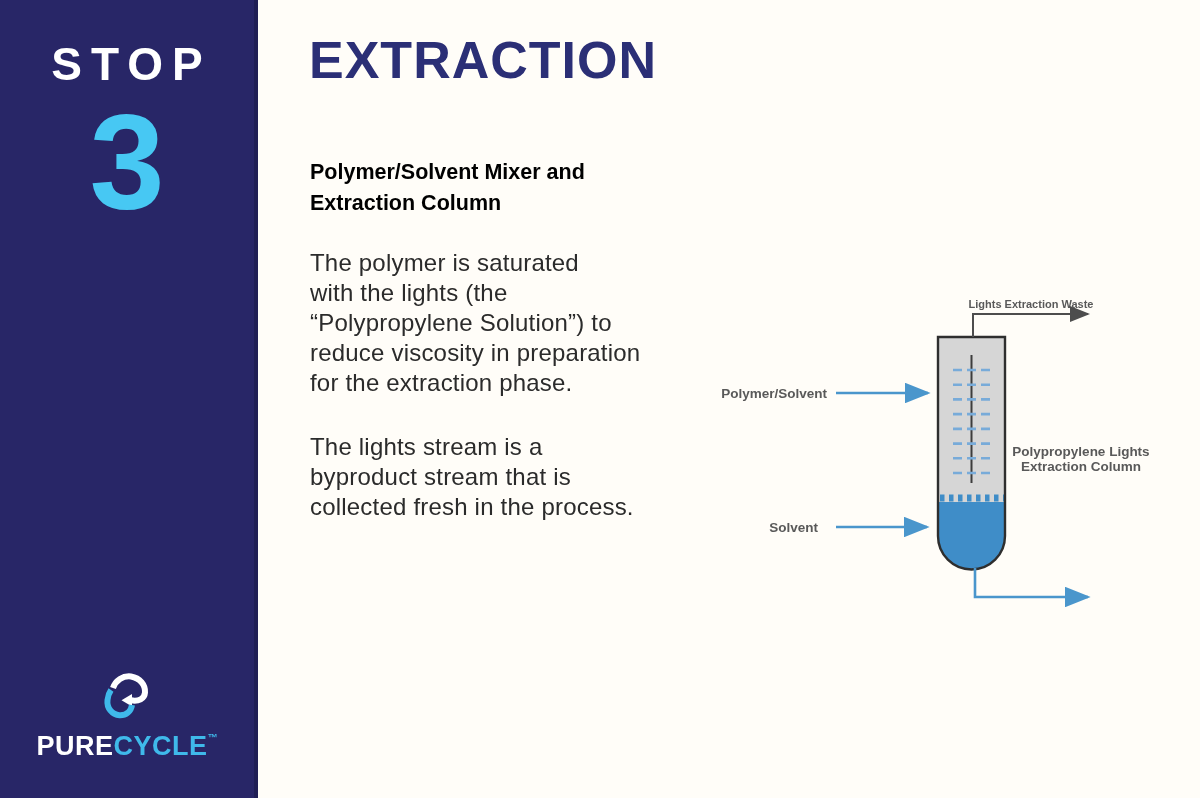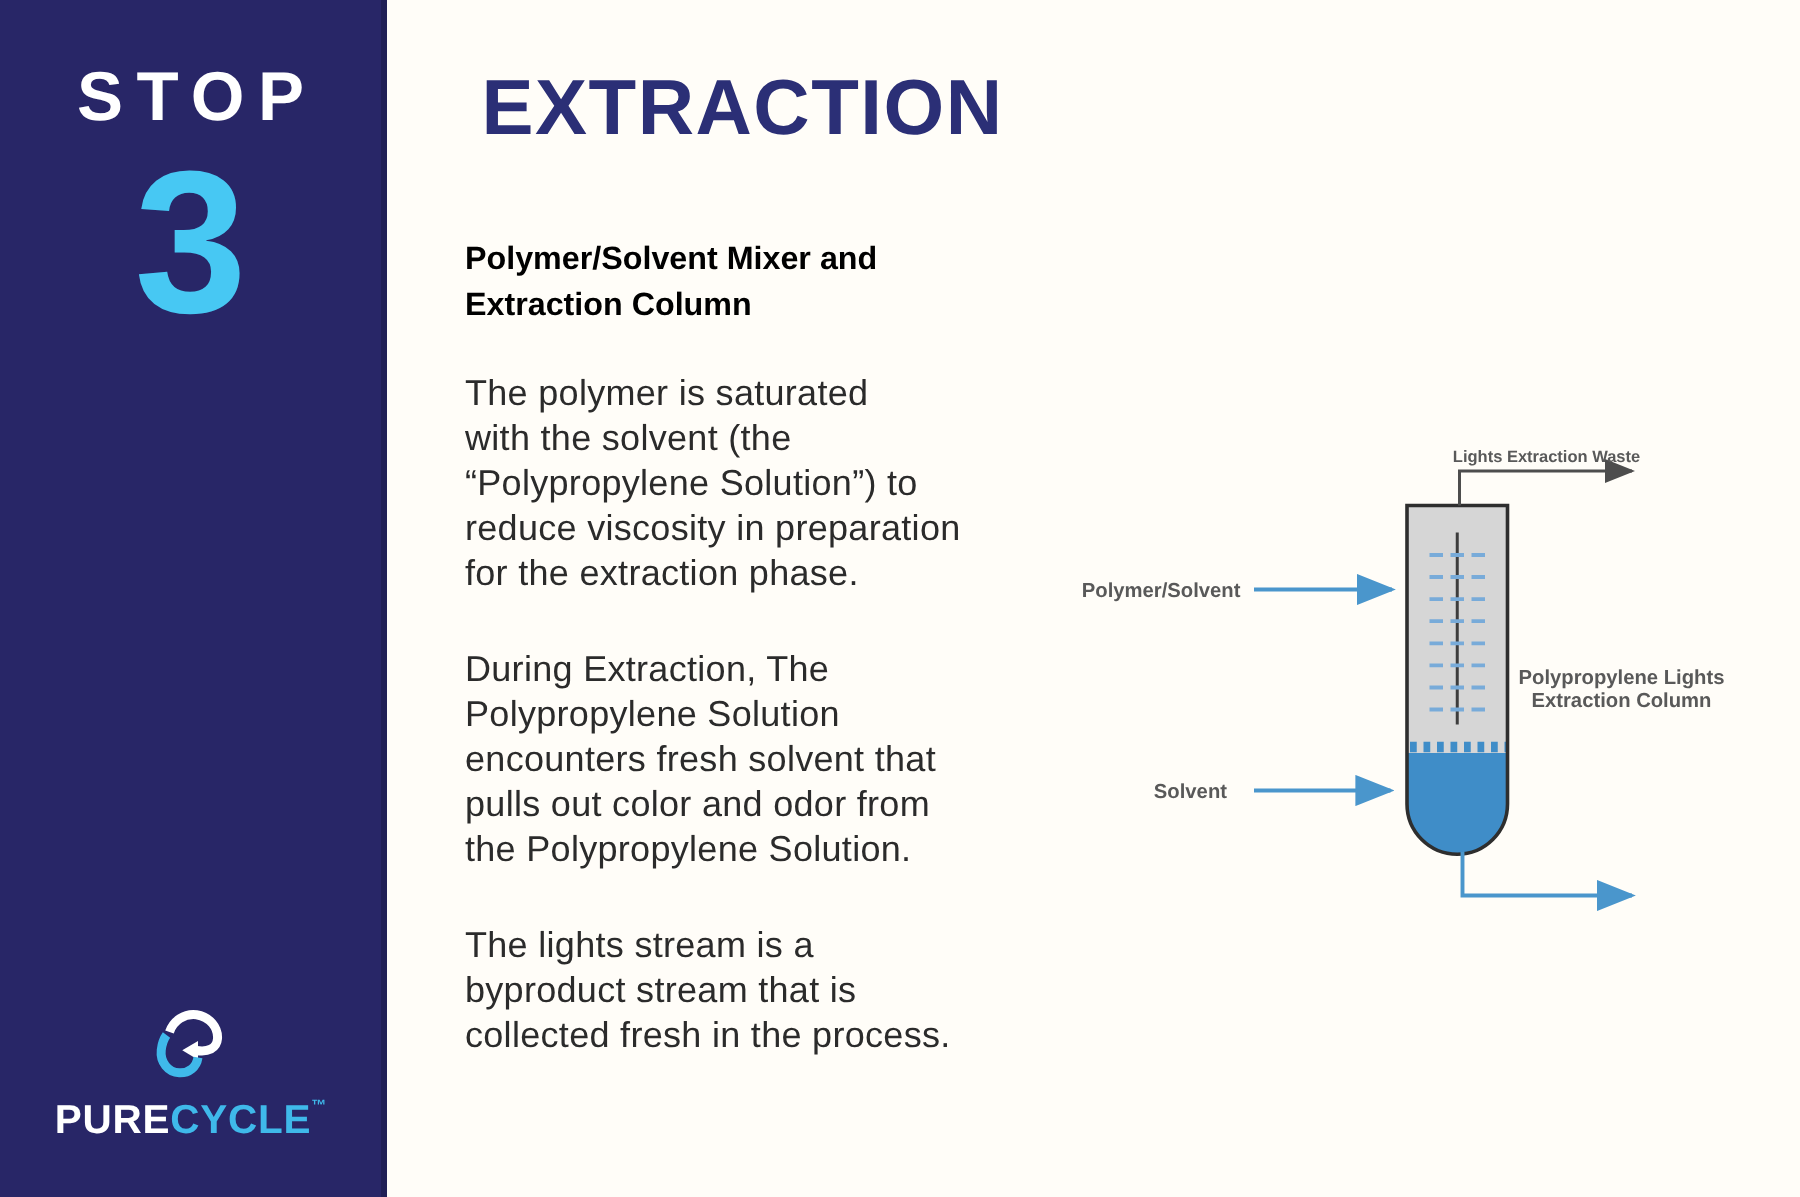--- a/index.html
+++ b/index.html
@@ -35,21 +35,21 @@
     position:absolute; top:68px; left:0; width:100%;
     text-align:center; font-size:27px; font-weight:bold;
     letter-spacing:0.5px; line-height:1; white-space:nowrap;
   }
   .logo-text .pure  { color:#ffffff; }
   .logo-text .cycle { color:#3fb9ea; }
   .logo-text .tm    { color:#3fb9ea; font-size:10px; vertical-align:top; letter-spacing:0; }
 
   
   .title {
-    position:absolute; left:309px; top:34px; margin:12px;
+    position:absolute; left:309px; top:34px; margin:0;
     color:#2b2f76; font-size:52px; font-weight:bold;
     line-height:1; letter-spacing:1px; white-space:nowrap;
   }
   .subtitle {
     position:absolute; left:310px; top:157px; margin:0;
     color:#000000; font-size:21.5px; font-weight:bold;
     line-height:31px; white-space:pre-line;
   }
   .body-copy {
     position:absolute; left:310px; top:248px; width:430px;
@@ -84,29 +84,24 @@
     </div>
   </aside>
 
   <main>
     <h1 class="title">EXTRACTION</h1>
     <h2 class="subtitle">Polymer/Solvent Mixer and
 Extraction Column</h2>
 
     <div class="body-copy">
       <p>The polymer is saturated
-with the solvent (the
+with the lights (the
 “Polypropylene Solution”) to
 reduce viscosity in preparation
 for the extraction phase.</p>
-      <p>During Extraction, The
-Polypropylene Solution
-encounters fresh solvent that
-pulls out color and odor from
-the Polypropylene Solution.</p>
       <p>The lights stream is a
 byproduct stream that is
 collected fresh in the process.</p>
     </div>
 
     <svg class="diagram" width="500" height="340" viewBox="0 0 500 340">
       <defs>
         <marker id="arrDark" viewBox="0 0 10 8" refX="9" refY="4" markerWidth="10" markerHeight="8" orient="auto">
           <path d="M0,0 L10,4 L0,8 Z" fill="#4d4d4d"></path>
         </marker>

